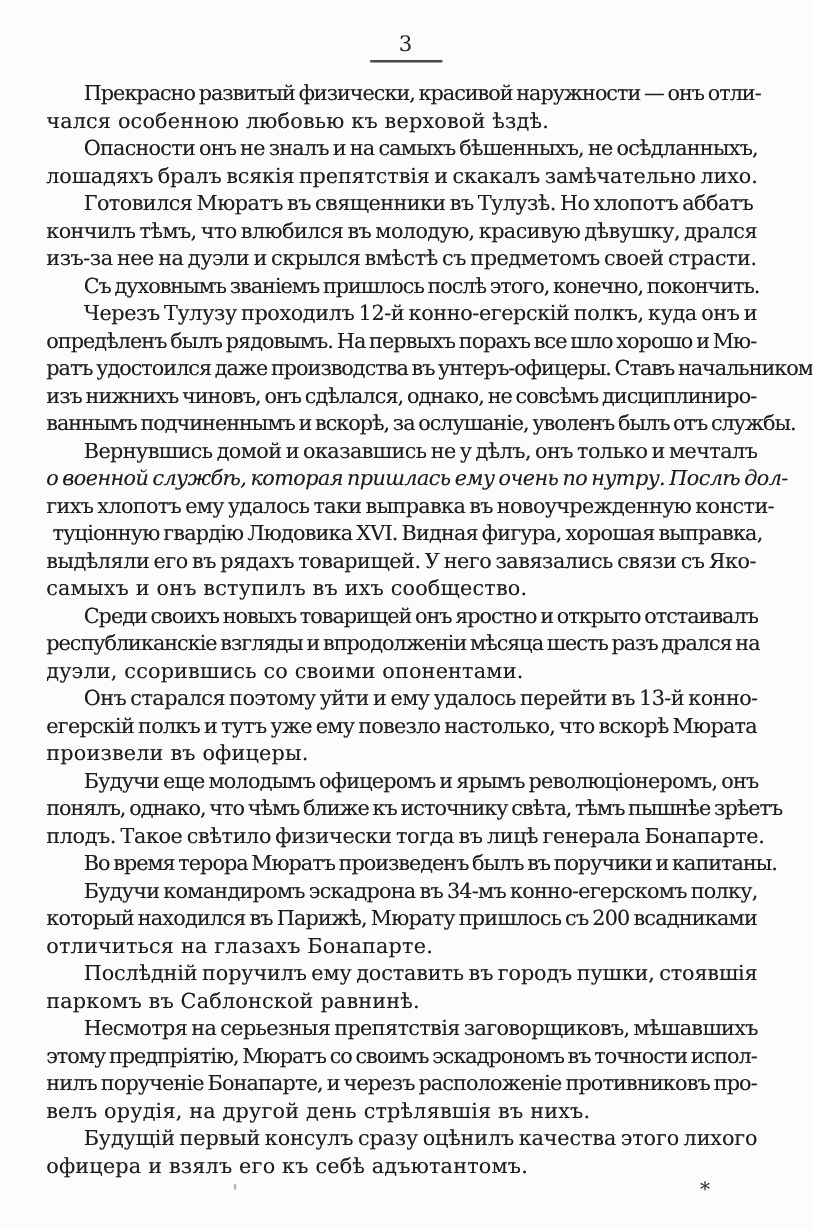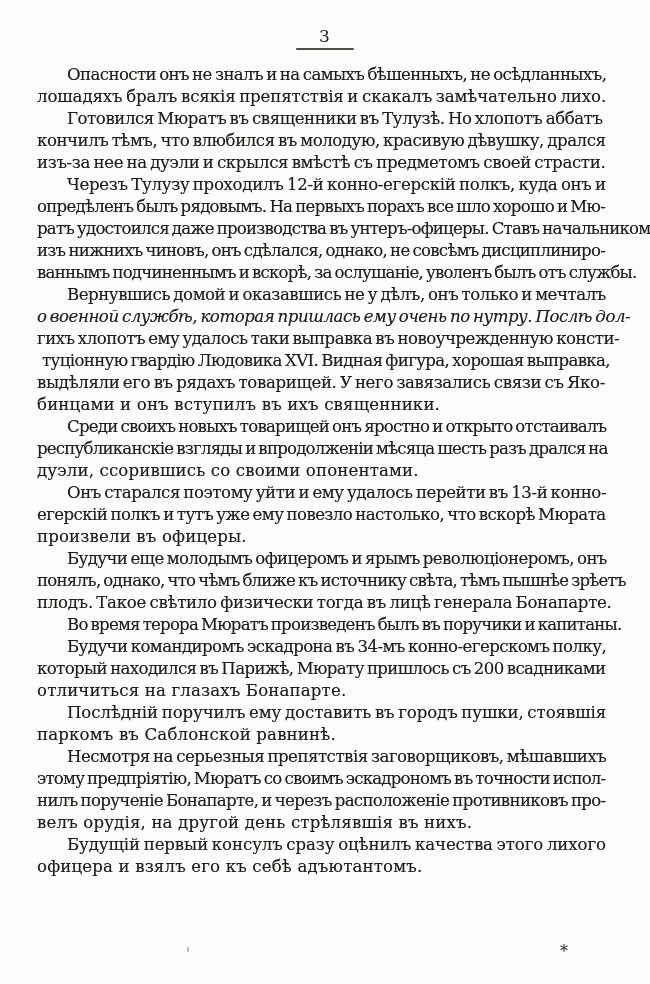--- a/index.html
+++ b/index.html
@@ -76,42 +76,49 @@
 
 <div class="page">
 
   <header class="pagehead">
     <div class="pagenum">3</div>
     <div class="rule"></div>
   </header>
 
   <main class="body" id="paragraphs-root">
       <div class="para">
+        <div class="line first" style="word-spacing: -1.5px; letter-spacing: -0.8px;">Прекрасно развитый физически, красивой наружности — онъ отли-</div>
+        <div class="line last" style="word-spacing: 0px;">чался особенною любовью къ верховой ѣздѣ.</div>
+      </div>
+      <div class="para">
         <div class="line first" style="word-spacing: -1.5px; letter-spacing: -0.606557px;">Опасности онъ не зналъ и на самыхъ бѣшенныхъ, не осѣдланныхъ,</div>
         <div class="line last" style="word-spacing: -1.5px; letter-spacing: -0.112903px;">лошадяхъ бралъ всякія препятствія и скакалъ замѣчательно лихо.</div>
       </div>
       <div class="para">
         <div class="line first" style="word-spacing: -1.5px; letter-spacing: -0.440678px;">Готовился Мюратъ въ священники въ Тулузѣ. Но хлопотъ аббатъ</div>
         <div class="line" style="word-spacing: -1.5px; letter-spacing: -0.460317px;">кончилъ тѣмъ, что влюбился въ молодую, красивую дѣвушку, дрался</div>
         <div class="line last" style="word-spacing: -1.5px; letter-spacing: -0.353846px;">изъ-за нее на дуэли и скрылся вмѣстѣ съ предметомъ своей страсти.</div>
+      </div>
+      <div class="para">
+        <div class="line first last" style="word-spacing: -1.5px; letter-spacing: -0.8px;">Съ духовнымъ званіемъ пришлось послѣ этого, конечно, покончить.</div>
       </div>
       <div class="para">
         <div class="line first" style="word-spacing: -1.5px; letter-spacing: -0.311475px;">Черезъ Тулузу проходилъ 12-й конно-егерскій полкъ, куда онъ и</div>
         <div class="line" style="word-spacing: -1.5px; letter-spacing: -0.75px;">опредѣленъ былъ рядовымъ. На первыхъ порахъ все шло хорошо и Мю-</div>
         <div class="line" style="word-spacing: -1.5px; letter-spacing: -0.8px;">ратъ удостоился даже производства въ унтеръ-офицеры. Ставъ начальникомъ</div>
         <div class="line" style="word-spacing: -1.5px; letter-spacing: -0.757576px;">изъ нижнихъ чиновъ, онъ сдѣлался, однако, не совсѣмъ дисциплиниро-</div>
         <div class="line last" style="word-spacing: -1.5px; letter-spacing: -0.8px;">ваннымъ подчиненнымъ и вскорѣ, за ослушаніе, уволенъ былъ отъ службы.</div>
       </div>
       <div class="para">
         <div class="line first" style="word-spacing: -1.5px; letter-spacing: -0.459016px;">Вернувшись домой и оказавшись не у дѣлъ, онъ только и мечталъ</div>
         <div class="line" style="word-spacing: -1.5px; letter-spacing: -0.461538px; font-style: italic;">о военной службѣ, которая пришлась ему очень по нутру. Послѣ дол-</div>
         <div class="line" style="word-spacing: -1.5px; letter-spacing: -0.515625px;">гихъ хлопотъ ему удалось таки выправка въ новоучрежденную консти-</div>
         <div class="line" style="word-spacing: -1.5px; letter-spacing: -0.640625px; text-align: center;">туціонную гвардію Людовика XVI. Видная фигура, хорошая выправка,</div>
         <div class="line" style="word-spacing: -1.5px; letter-spacing: -0.369231px;">выдѣляли его въ рядахъ товарищей. У него завязались связи съ Яко-</div>
-        <div class="line last" style="word-spacing: 0px;">бинцами и онъ вступилъ въ ихъ священники.</div>
+        <div class="line last" style="word-spacing: 0px;">самыхъ и онъ вступилъ въ ихъ сообщество.</div>
       </div>
       <div class="para">
         <div class="line first" style="word-spacing: -1.5px; letter-spacing: -0.8px;">Среди своихъ новыхъ товарищей онъ яростно и открыто отстаивалъ</div>
         <div class="line" style="word-spacing: -1.5px; letter-spacing: -0.8px;">республиканскіе взгляды и впродолженіи мѣсяца шесть разъ дрался на</div>
         <div class="line last" style="word-spacing: 0px;">дуэли, ссорившись со своими опонентами.</div>
       </div>
       <div class="para">
         <div class="line first" style="word-spacing: -1.5px; letter-spacing: -0.435484px;">Онъ старался поэтому уйти и ему удалось перейти въ 13-й конно-</div>
         <div class="line" style="word-spacing: -1.5px; letter-spacing: -0.590909px;">егерскій полкъ и тутъ уже ему повезло настолько, что вскорѣ Мюрата</div>
         <div class="line last" style="word-spacing: 0px;">произвели въ офицеры.</div>

